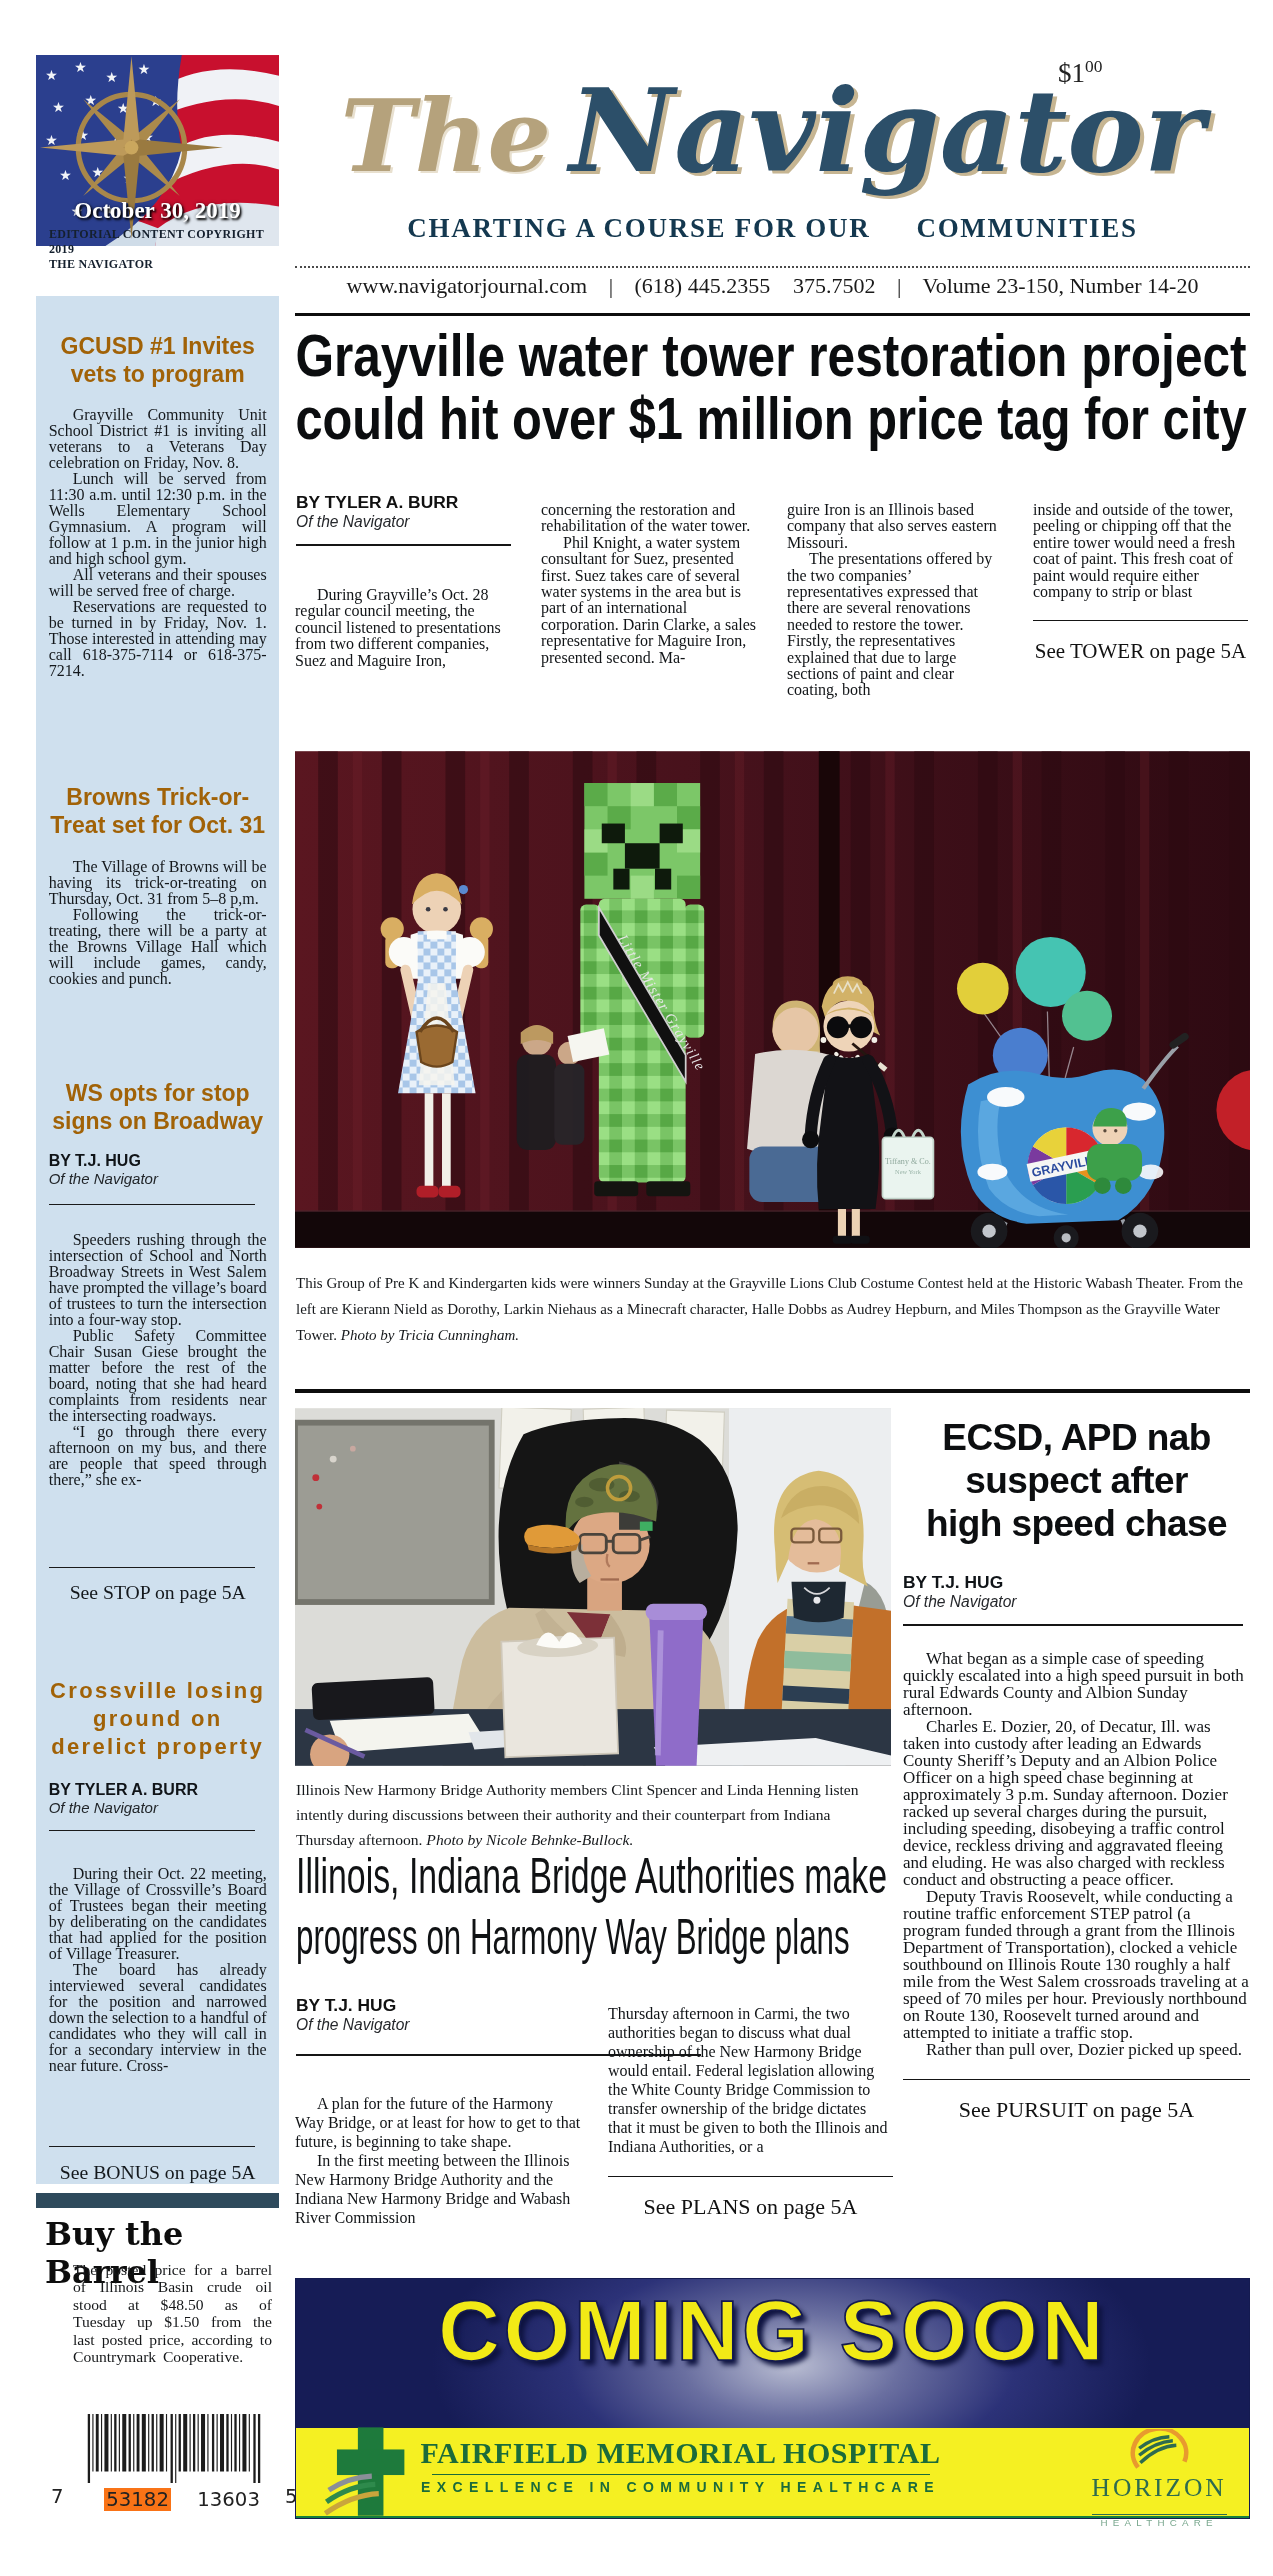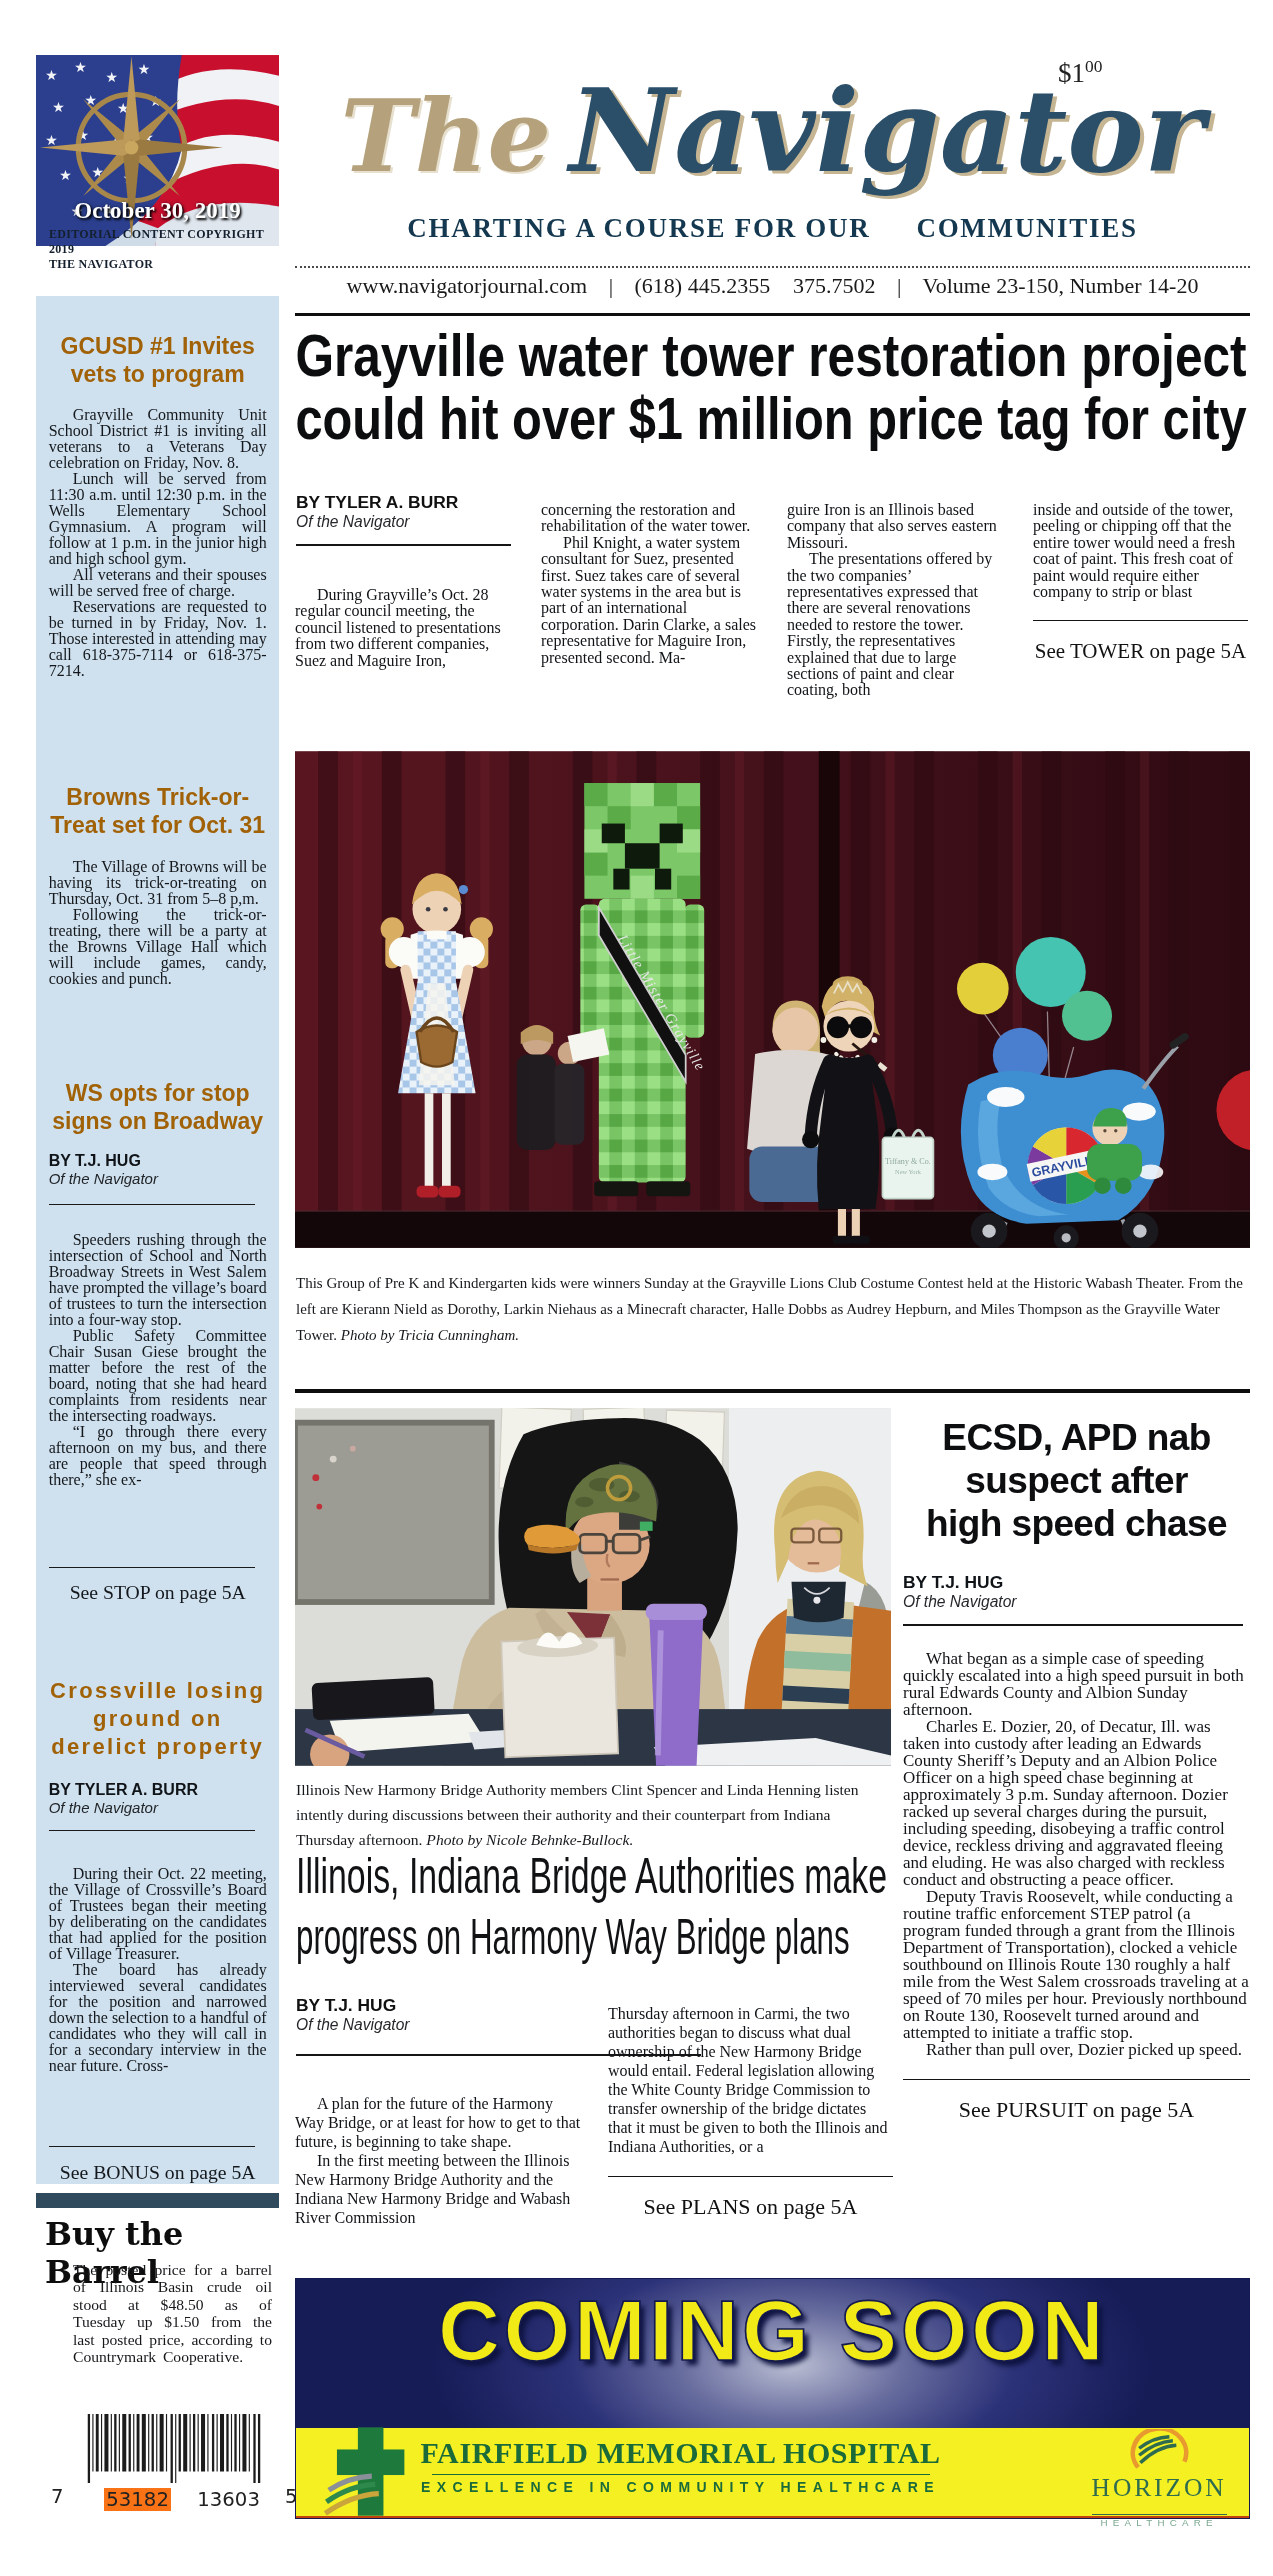--- a/index.html
+++ b/index.html
@@ -79,21 +79,21 @@
   #ecsd h2{margin:0;text-align:center;font:800 37px/43px "Liberation Sans",sans-serif;letter-spacing:-0.6px;color:#0c0e10;}
   #ecsd .byline{margin-top:27px;}
   #ecsd .byline .by{font:bold 17.4px "Liberation Sans",sans-serif;}
   #ecsd .byline .of{font:italic 15.6px "Liberation Sans",sans-serif;color:#26282c;}
   #ecsd .e-rule{border-top:2.3px solid #151515;width:340px;margin-top:12.7px;}
   #ecsd .e-body{margin-top:24px;}
   #ecsd .e-body p{margin:0;text-indent:23px;font:17px/17px "Liberation Serif",serif;color:#111417;}
   #ecsd .col-rule{margin-top:21px;}
   #ecsd .col-jump{font-size:22px;}
   
-  #ad{left:295px;top:2278px;width:955px;height:241px;border:1.7px solid #141a50;box-sizing:border-box;background:#c2410c;}
+  #ad{left:295px;top:2278px;width:955px;height:241px;border:1.7px solid #141a50;box-sizing:border-box;background:#15803d;}
   #ad-navy{height:149px;background:radial-gradient(ellipse 359px 174px at 52% 58%,#b9bdd2 0%,#6a6fa0 30%,#2c3278 62%,#161c56 100%);text-align:center;overflow:hidden;}
   #coming{margin-top:8px;font:bold 86px/87px "Liberation Sans",sans-serif;color:#f2ea16;letter-spacing:3.5px;-webkit-text-stroke:1.7px #141a50;text-shadow:4.6px 4.6px 5.8px #0e1340;}
   #clinic{font:bold italic 36px "Liberation Sans",sans-serif;color:#ffffff;text-shadow:2.3px 2.3px 3.5px #0e1340;margin-top:2.3px;}
   #ad-yellow{height:88px;background:#f5f022;position:relative;}
   #fmh-logo{position:absolute;left:27px;top:-3.5px;}
   #fmh-text{position:absolute;left:124px;top:8px;width:521px;text-align:center;}
   #fmh-name{font:bold 30px "Liberation Serif",serif;color:#1b6b3a;letter-spacing:0.6px;}
   #fmh-rule{border-top:1.7px solid #1b6b3a;width:498px;margin:3.5px auto 4.6px;}
   #fmh-tag{font:bold 14px "Liberation Sans",sans-serif;color:#1b6b3a;letter-spacing:6.4px;}
   #hz{position:absolute;right:17.4px;top:1.2px;width:145px;text-align:center;}

